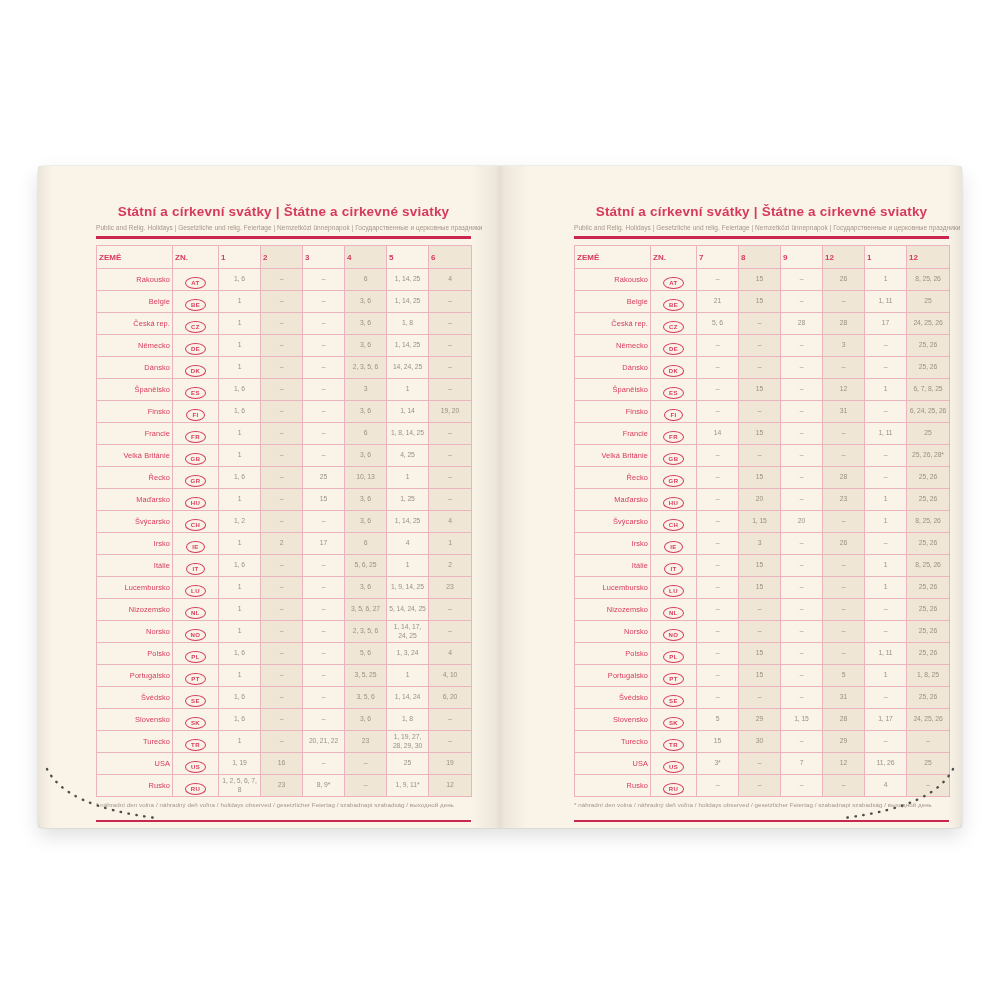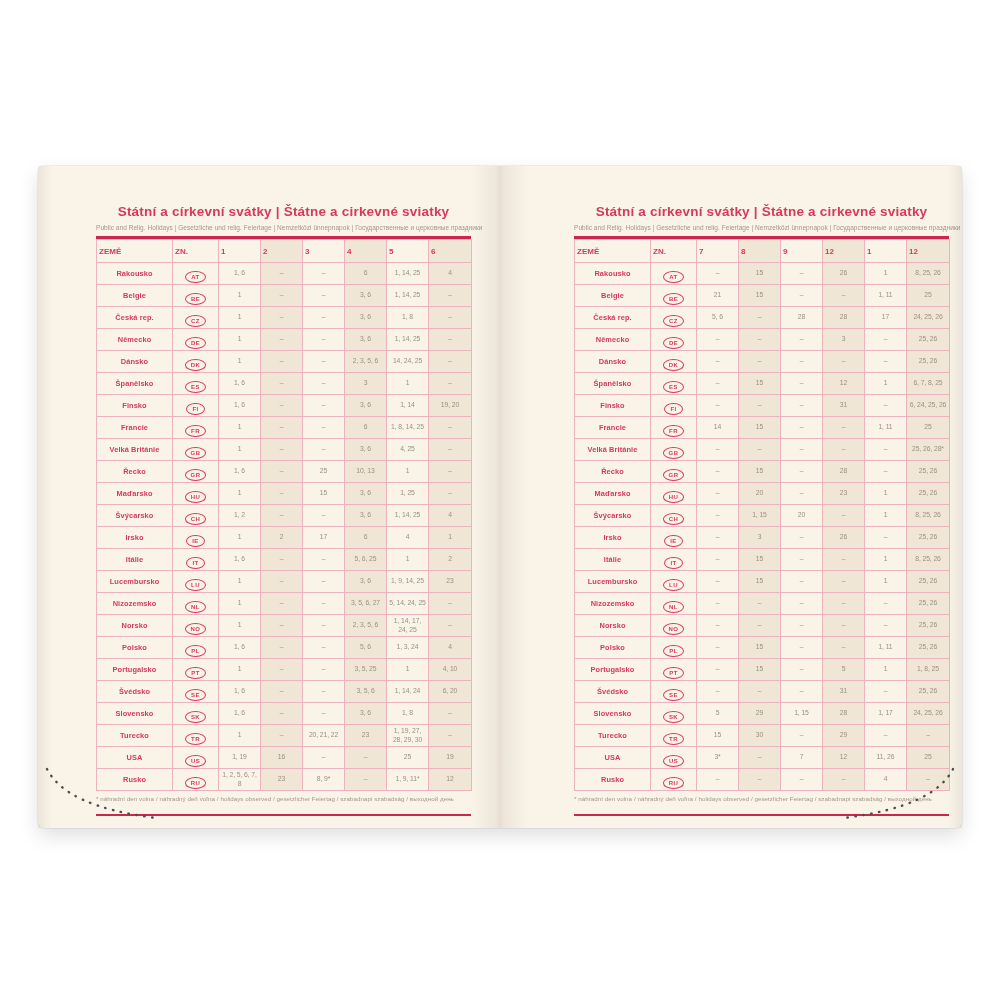--- a/index.html
+++ b/index.html
@@ -39,31 +39,31 @@
   .ptitle{
     margin-top:38px;text-align:center;color:var(--accent);
     font-size:13.5px;font-weight:bold;letter-spacing:.2px;white-space:nowrap;
   }
   .psub{
     margin-top:5px;text-align:center;color:var(--muted);
     font-size:6.5px;letter-spacing:.05px;white-space:nowrap;
   }
   .toprule{margin-top:5px;height:3px;background:var(--rule);}
   table.holidays{
-    width:375px;border-collapse:collapse;table-layout:fixed;
+    width:375px;margin-top:6px;border-collapse:collapse;table-layout:fixed;
     border:1.5px solid #e08ca0;
   }
   table.holidays col.shade{background:var(--shade);}
   table.holidays th, table.holidays td{
     border:1px solid var(--grid);padding:1px 2px;vertical-align:middle;
   }
   th.h-name{color:var(--accent);font-size:8px;text-align:left;padding-left:5px;height:20px;}
   th.h-code, th.h-month{color:var(--accent);font-size:8px;text-align:left;}
   td.c-name{
-    color:var(--accent);font-weight:bold;font-size:7.4px;text-align:center;
+    color:var(--accent);font-weight:normal;font-size:7.4px;text-align:right;
     padding-left:5px;height:19px;letter-spacing:.1px;white-space:nowrap;overflow:hidden;
   }
   td.c-code{text-align:center;}
   .badge{
     display:inline-block;border:1px solid var(--accent);border-radius:50%;
     color:var(--accent);font-size:6px;font-weight:bold;line-height:1;
     padding:2px 5px;letter-spacing:.4px;
   }
   td.c-m{text-align:center;color:var(--ink);font-size:6.8px;line-height:1.25;letter-spacing:-0.1px;}
   .footnote{margin-top:4px;color:var(--muted);font-size:6.2px;letter-spacing:.05px;white-space:nowrap;}

